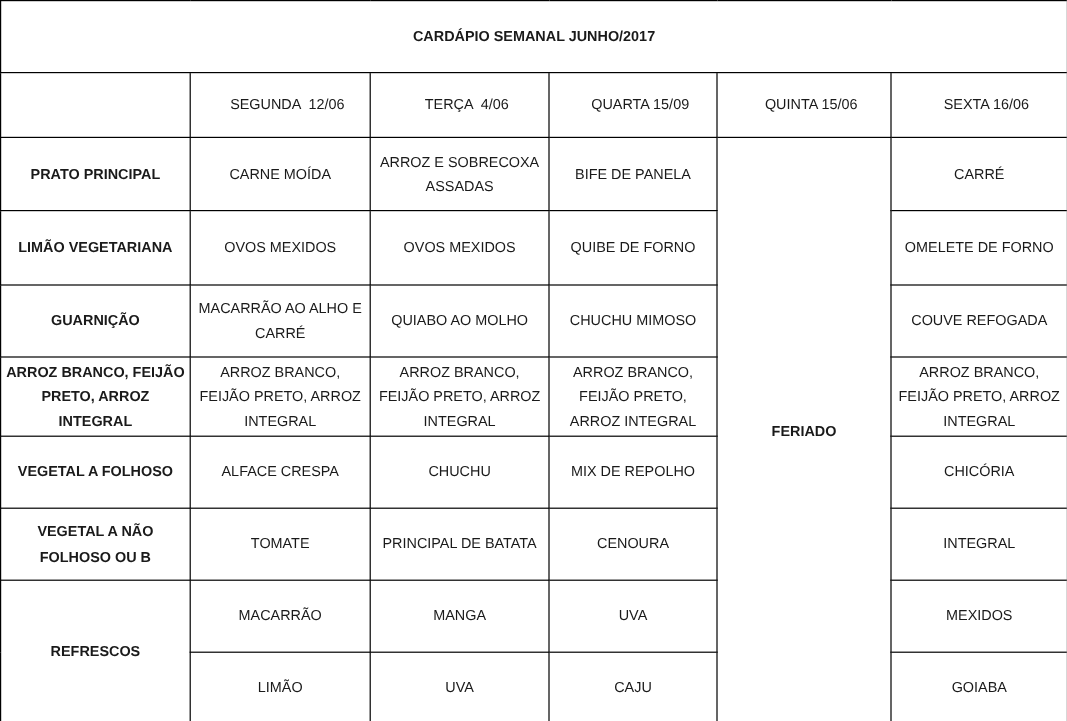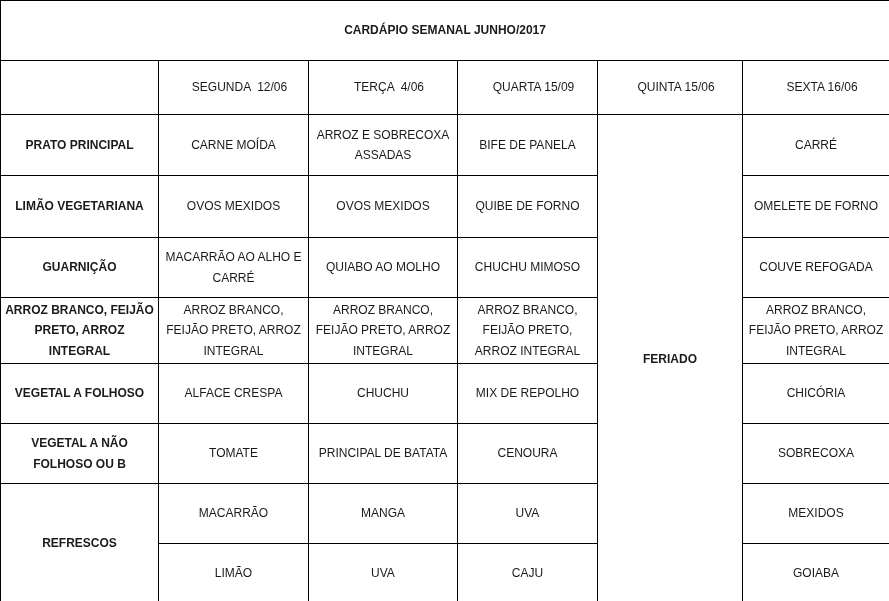--- a/index.html
+++ b/index.html
@@ -128,21 +128,21 @@
       <td>CHUCHU</td>
       <td>MIX DE REPOLHO</td>
       <td>CHICÓRIA</td>
     </tr>
 
     <tr class="r-vegnao">
       <td class="row-label">VEGETAL A NÃO FOLHOSO OU B</td>
       <td>TOMATE</td>
       <td>PRINCIPAL DE BATATA</td>
       <td>CENOURA</td>
-      <td>SOBRECOXA</td>
+      <td>INTEGRAL</td>
     </tr>
 
     <tr class="r-refr1">
       <td class="row-label" rowspan="2">REFRESCOS</td>
       <td>MACARRÃO</td>
       <td>MANGA</td>
       <td>UVA</td>
       <td>MEXIDOS</td>
     </tr>
 

